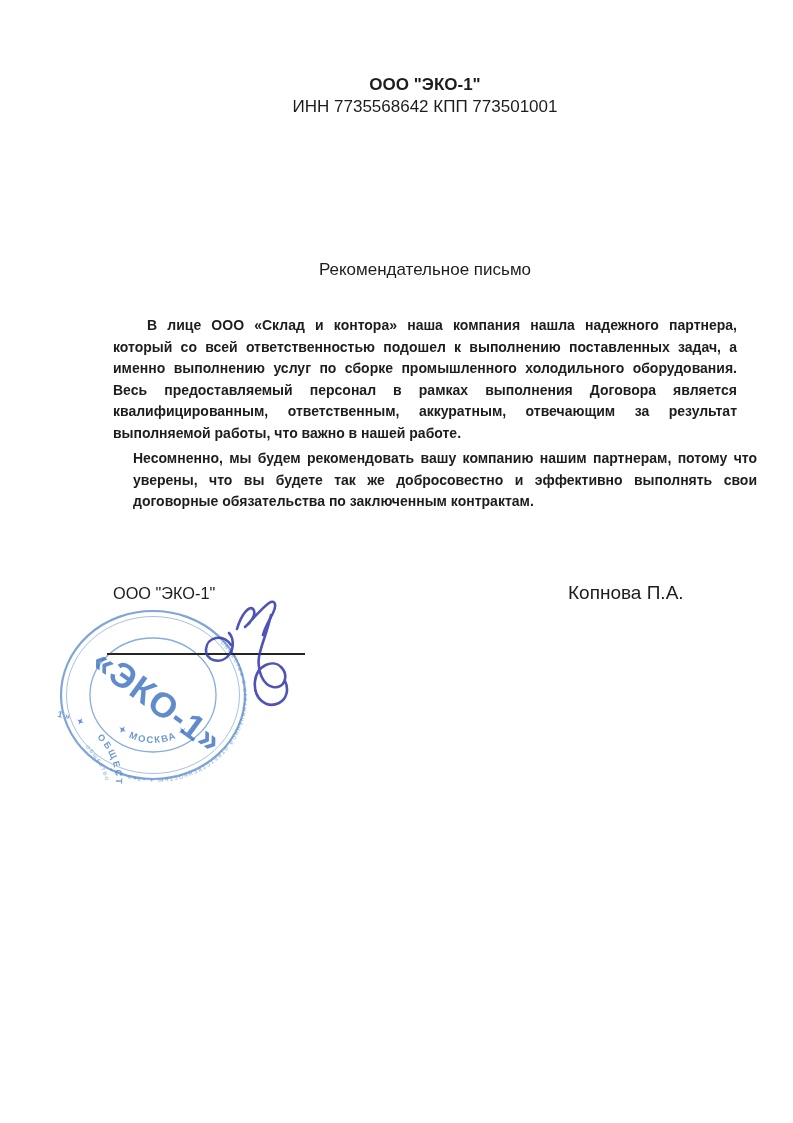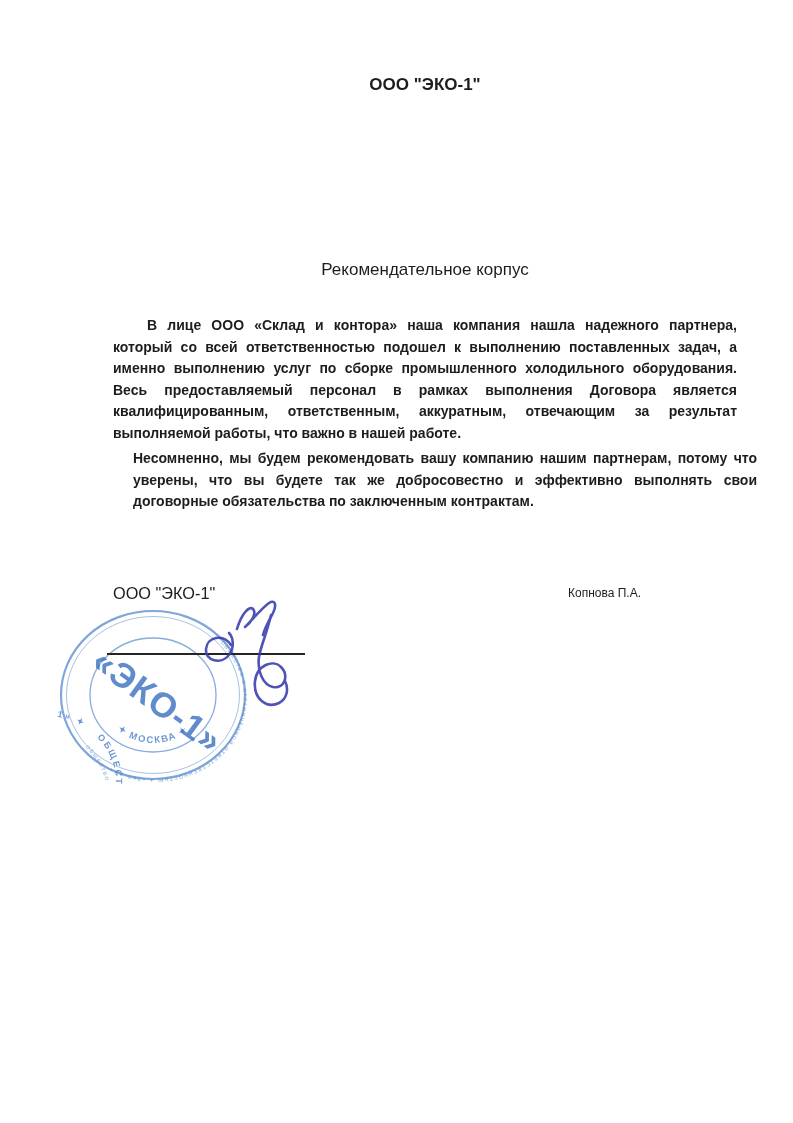--- a/index.html
+++ b/index.html
@@ -34,21 +34,21 @@
   }
   .para-1{top:315px;text-indent:34px;}
   .para-2{top:448px;margin-left:20px;}
   .sig-position{
     top:582px;left:113px;
     font-size:16.3px;line-height:22px;
     z-index:6;
   }
   .sig-name{
     top:582px;left:568px;
-    font-size:12px;line-height:22px;
+    font-size:19px;line-height:22px;
     z-index:6;
   }
   .sig-line{
     top:653px;left:107px;width:198px;height:0;
     border-top:2px solid #252525;
     z-index:3;
   }
   .stamp-svg{top:606px;left:56px;z-index:1;}
   .autograph-svg{top:593px;left:193px;z-index:4;}
   .stamp-ring-text{
@@ -105,23 +105,24 @@
   <svg class="abs autograph-svg" width="112" height="132" viewBox="0 0 112 132">
     <g fill="none" stroke="#3c41ae" stroke-width="2.6" stroke-linecap="round" stroke-linejoin="round" opacity="0.9">
       <path d="M 38,52 C 30,40 14,44 13,56 C 12,68 28,72 36,62 C 42,54 40,44 36,40"></path>
       <path d="M 44,36 C 48,22 56,12 60,16 C 64,20 58,30 52,34 C 58,28 70,14 76,10 C 82,6 84,12 80,20 C 76,28 72,34 70,42"></path>
       <path d="M 78,22 C 74,40 68,52 66,64 C 64,78 70,92 80,94 C 92,96 96,82 88,74 C 80,66 64,72 62,88 C 60,106 74,116 86,110 C 94,106 96,96 92,88"></path>
     </g>
   </svg>
 
   <header class="abs letterhead">
     <div class="company">ООО "ЭКО-1"</div>
+    <div>ИНН 7735568642 КПП 773501001</div>
   </header>
 
-  <h1 class="abs doc-title">Рекомендательное корпус</h1>
+  <h1 class="abs doc-title">Рекомендательное письмо</h1>
 
   <p class="abs body-para para-1">В лице ООО «Склад и контора» наша компания нашла надежного партнера, который со всей ответственностью подошел к выполнению поставленных задач, а именно выполнению услуг по сборке промышленного холодильного оборудования. Весь предоставляемый персонал в рамках выполнения Договора является квалифицированным, ответственным, аккуратным, отвечающим за результат выполняемой работы, что важно в нашей работе.</p>
   <p class="abs body-para para-2">Несомненно, мы будем рекомендовать вашу компанию нашим партнерам, потому что уверены, что вы будете так же добросовестно и эффективно выполнять свои договорные обязательства по заключенным контрактам.</p>
 
   <div class="abs sig-position">
     <div>ООО "ЭКО-1"</div>
   </div>
   <div class="abs sig-name">Копнова П.А.</div>
 
 </div>

